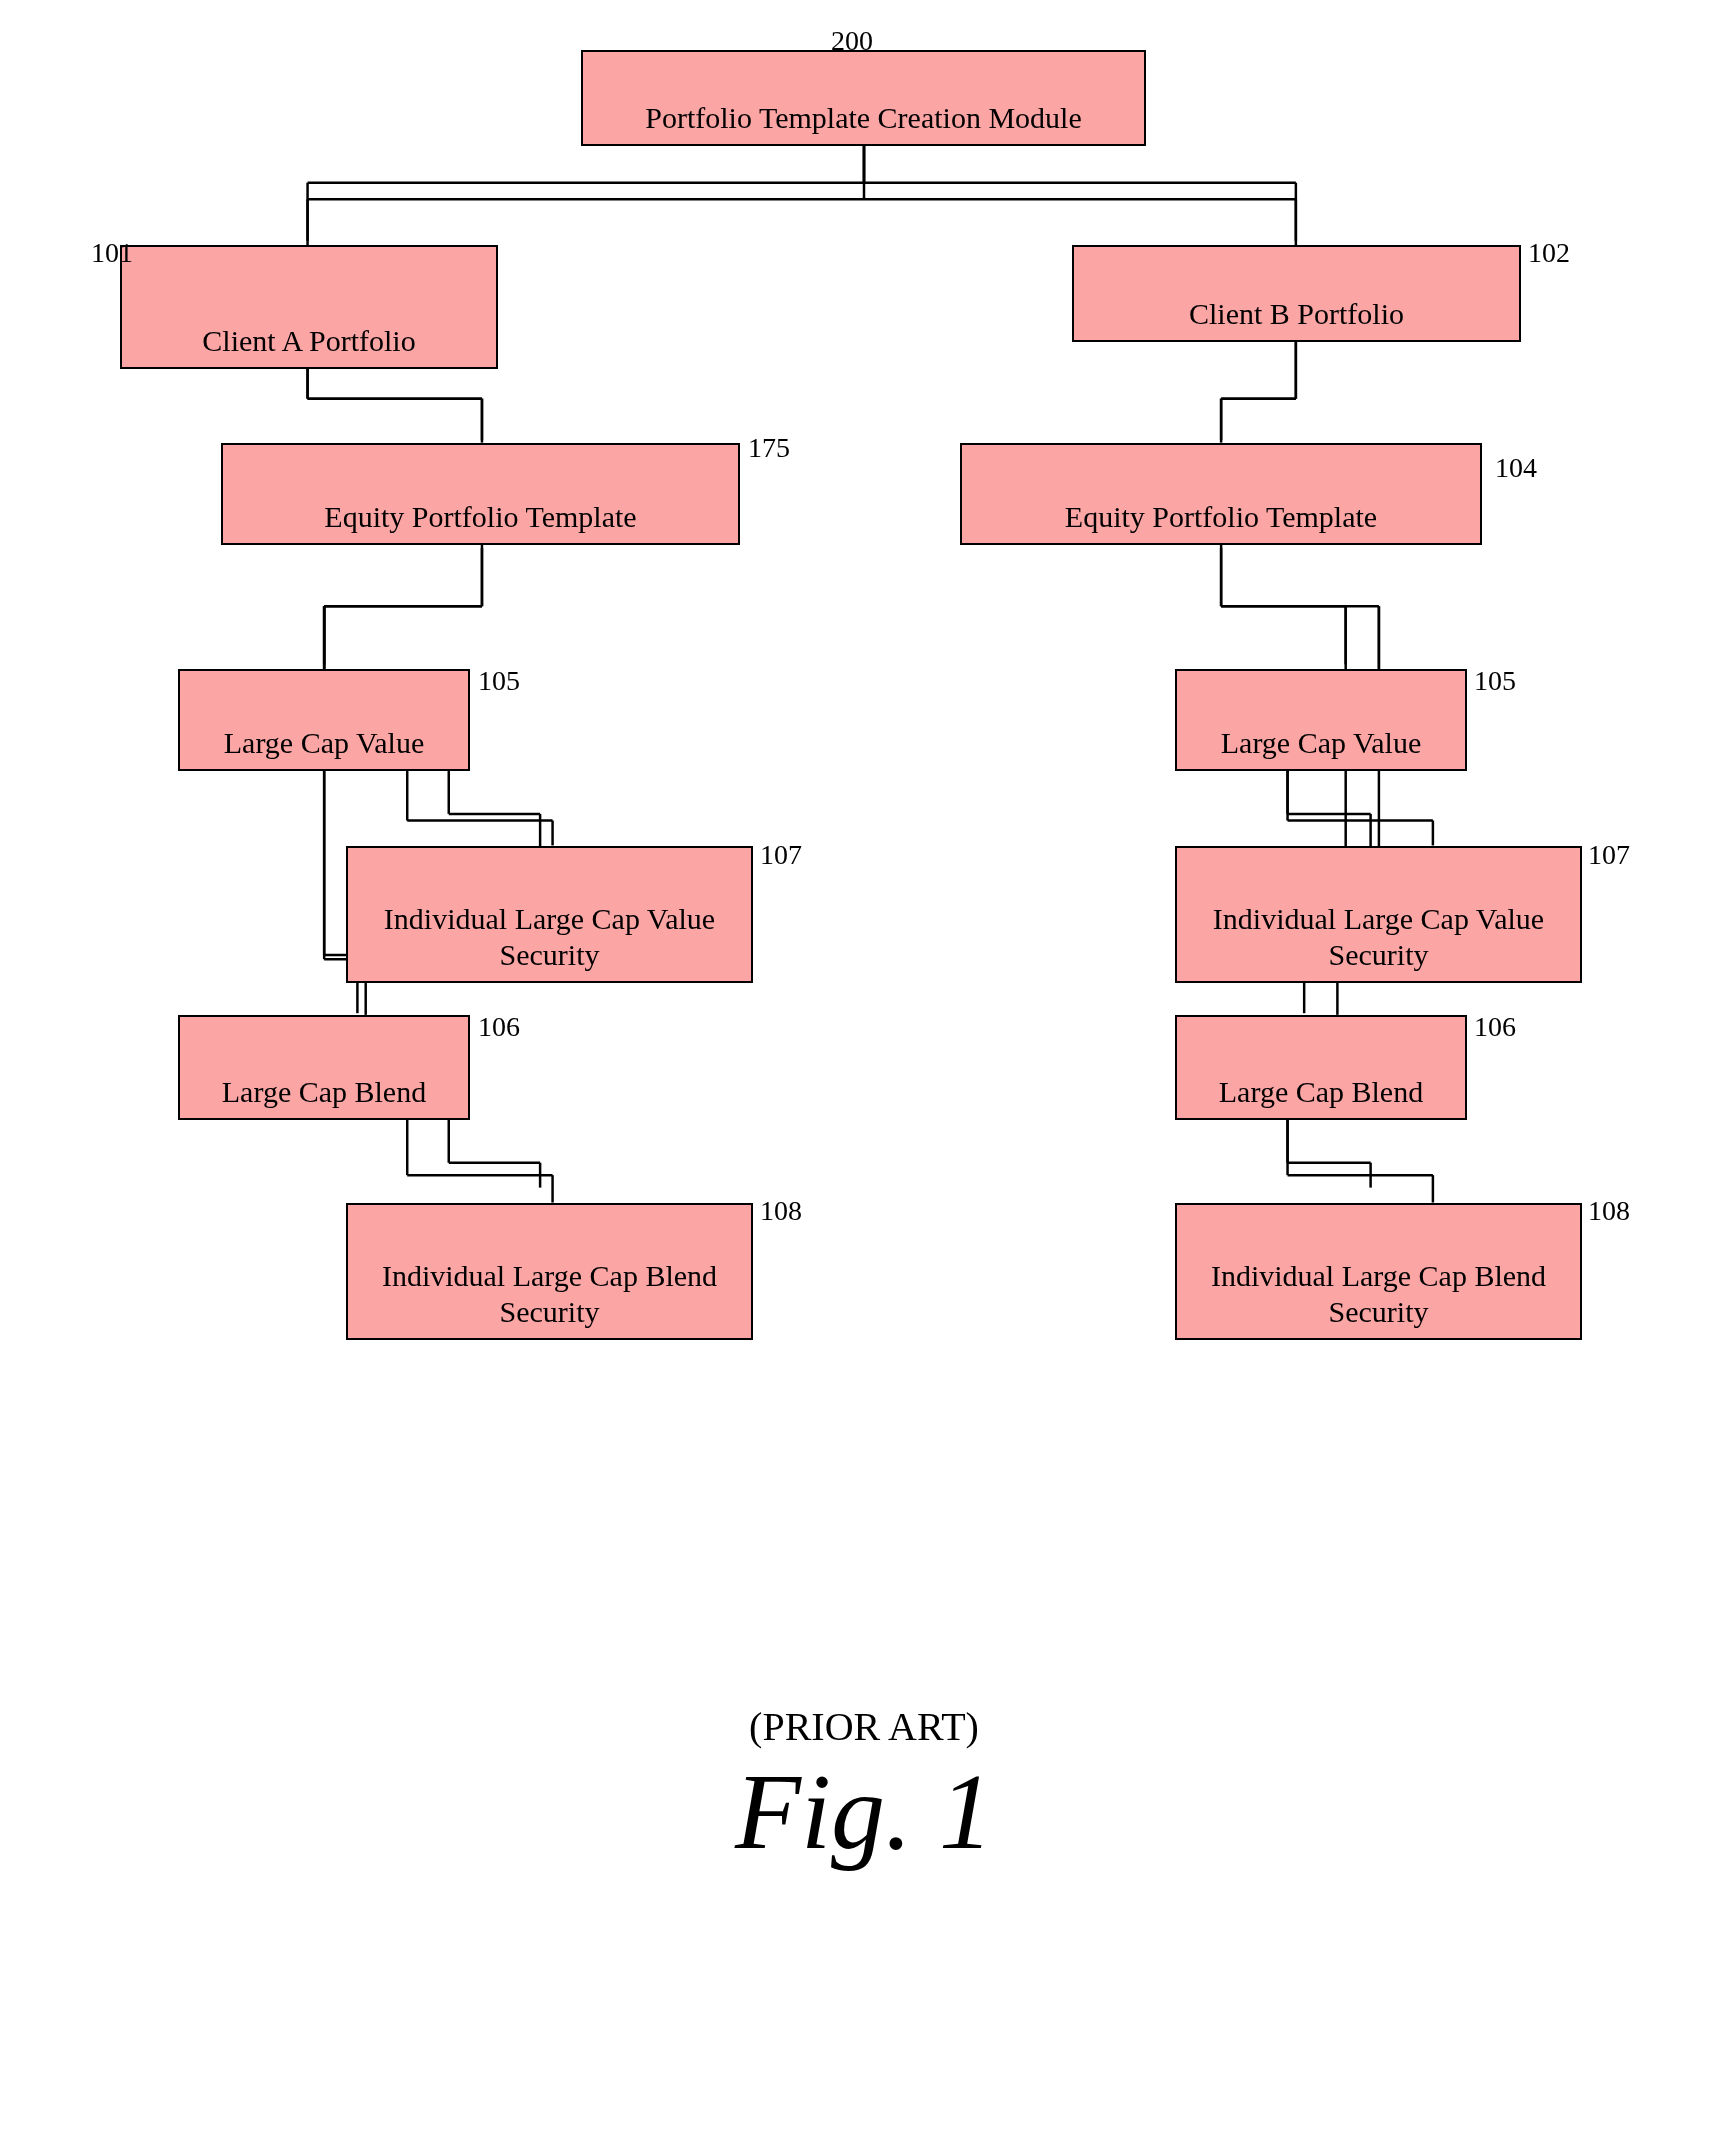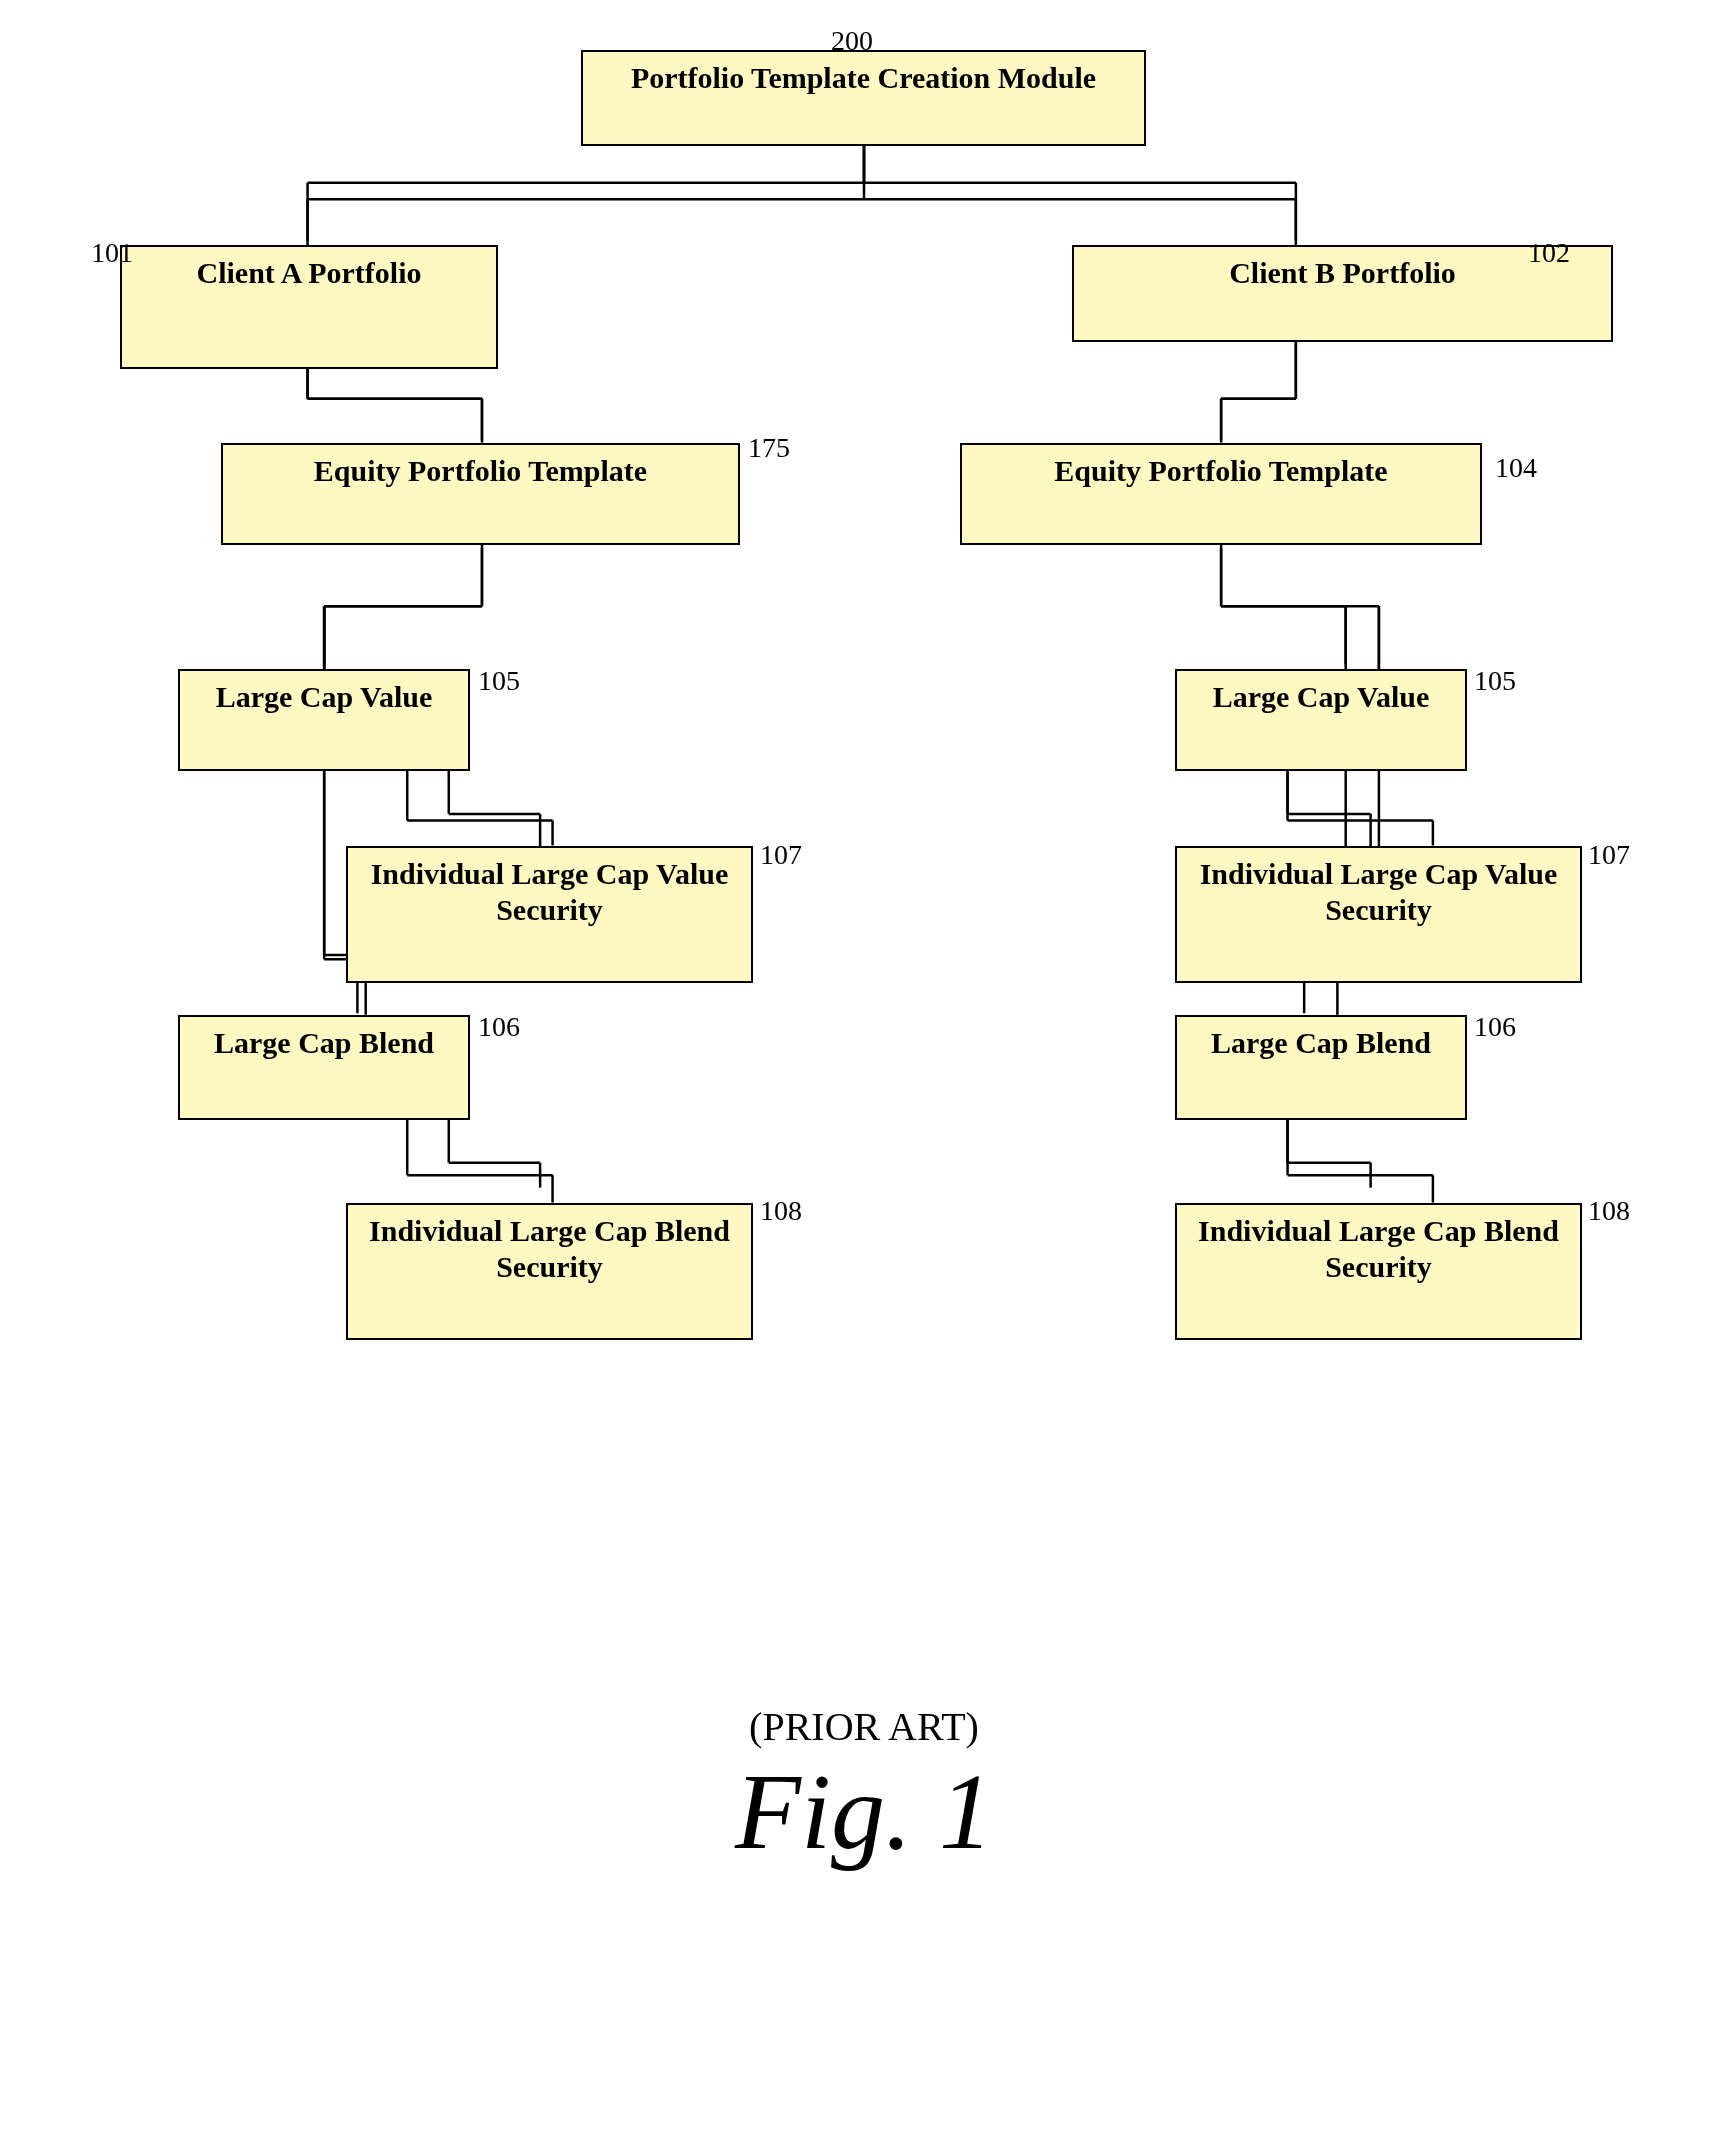--- a/index.html
+++ b/index.html
@@ -22,27 +22,27 @@
       position: absolute;
       top: 0; left: 0;
       width: 1728px;
       height: 1661px;
       pointer-events: none;
     }
 
     .node {
       position: absolute;
       border: 2.5px solid #000;
-      background: #fef9c3;
+      background: #fca5a5;
       display: flex;
-      align-items: flex-start;
+      align-items: flex-end;
       justify-content: center;
       text-align: center;
       font-size: 30px;
-      font-weight: bold;
+      font-weight: normal;
       line-height: 1.2;
       padding: 8.3px 13.3px;
     }
 
     .label {
       position: absolute;
       font-size: 28px;
       font-weight: normal;
     }
 
@@ -186,21 +186,21 @@
   </div>
 
   <div class="node" style="left:120px; top:245px; width:378px; height:124px;">
     <span>Client A Portfolio</span>
   </div>
 
   <div class="label" style="left:91px; top:237px;">
     <span>101</span>
   </div>
 
-  <div class="node" style="left:1072px; top:245px; width:541px; height:97px;">
+  <div class="node" style="left:1072px; top:245px; width:449px; height:97px;">
     <span>Client B Portfolio</span>
   </div>
 
   <div class="label" style="left:1528px; top:237px;">
     <span>102</span>
   </div>
 
   <div class="node" style="left:221px; top:443px; width:519px; height:102px;">
     <span>Equity Portfolio Template</span>
   </div>

